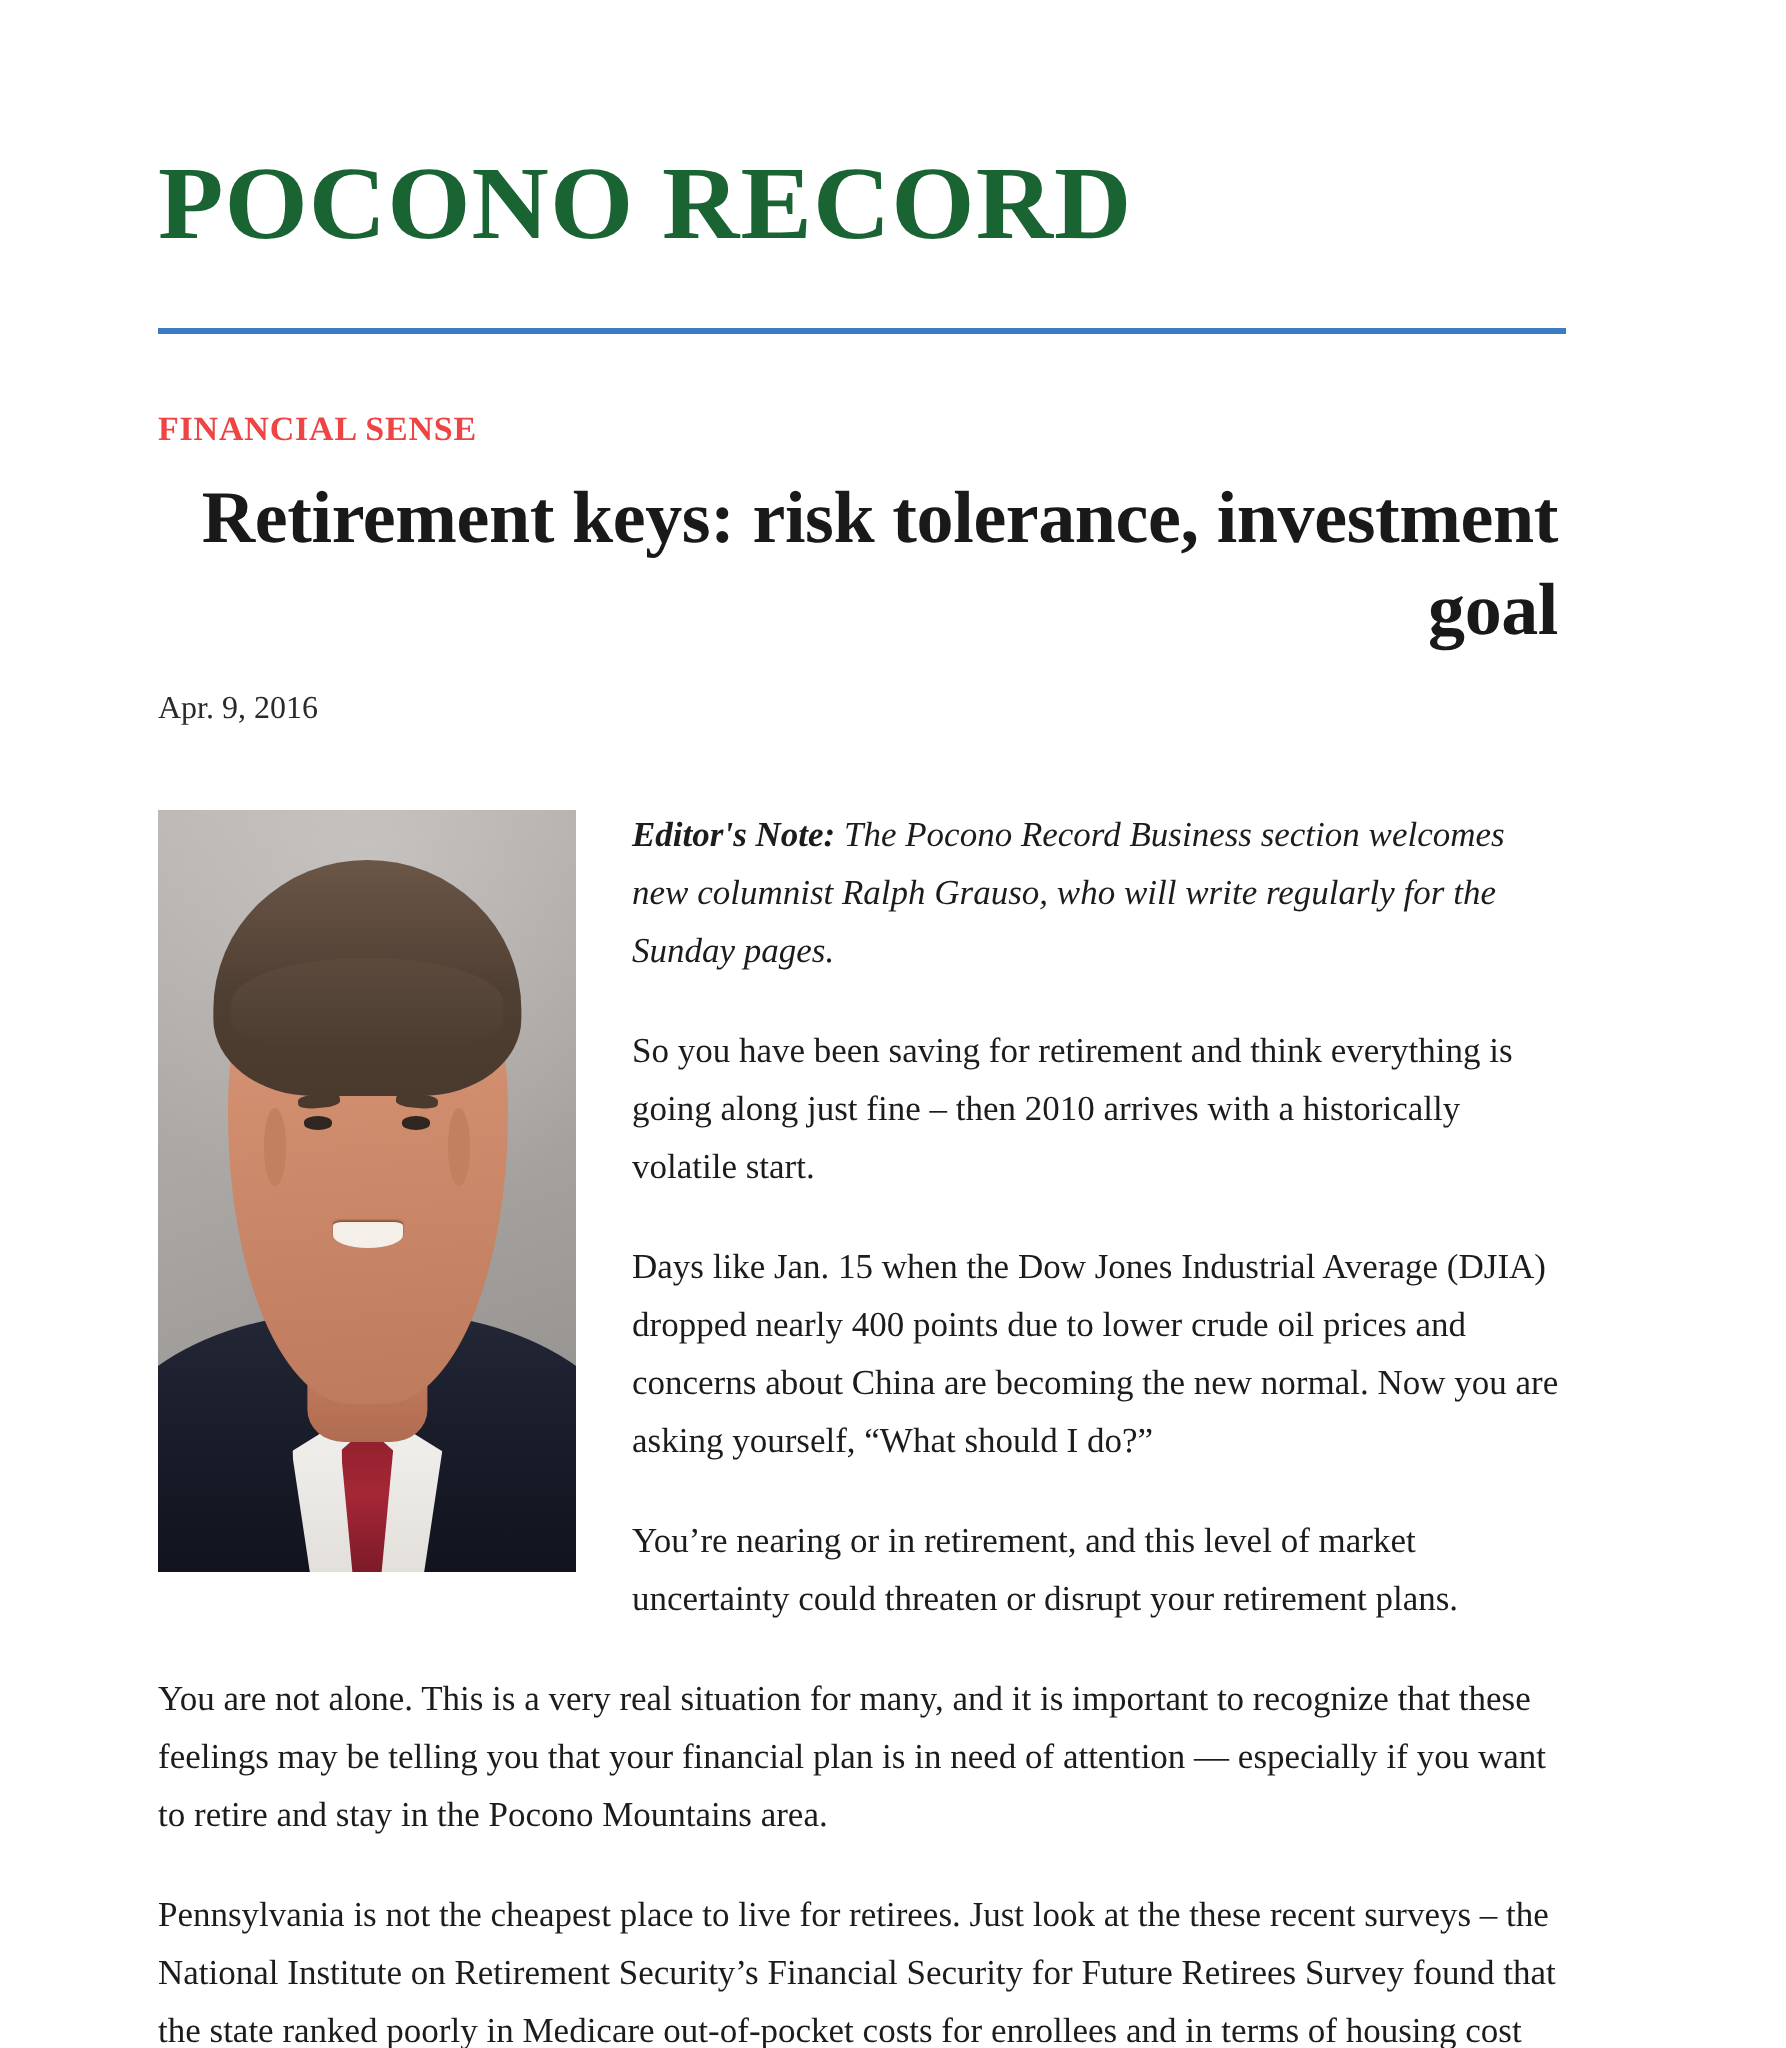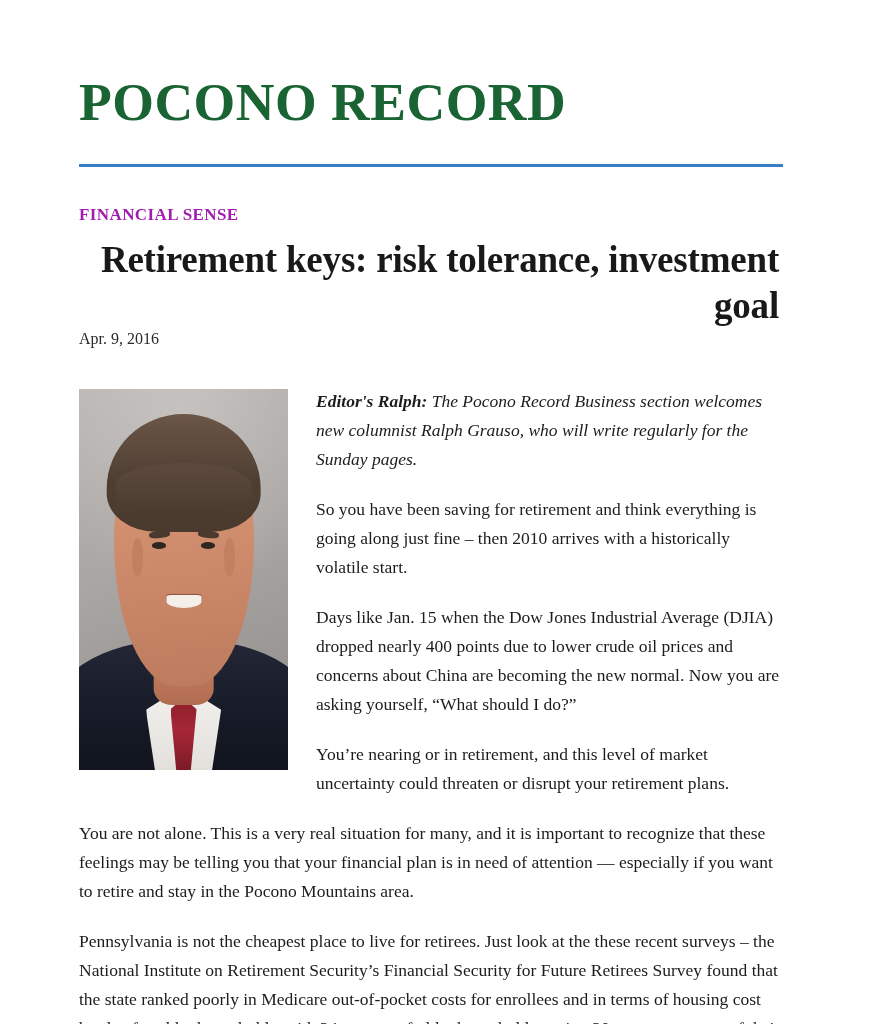--- a/index.html
+++ b/index.html
@@ -57,38 +57,39 @@
     height: 3px;
     background: #3b7cc4;
   }
 
   
   .kicker {
     margin-top: 38px;
     font-size: 17px;
     font-weight: 700;
     letter-spacing: 0.4px;
-    color: #a21caf;
+    color: #ef4444;
     line-height: 20px;
   }
 
   
   .headline {
     margin: 12px 0 0 0;
     font-size: 37px;
     line-height: 46px;
     font-weight: 700;
     color: #191919;
     letter-spacing: -0.2px;
     max-width: 700px;
     text-align: right;
   }
 
   
   .dateline {
+    margin-top: 16px;
     font-size: 16px;
     line-height: 20px;
     color: #2a2a2a;
   }
 
   
   .article-body {
     margin-top: 38px;
     font-size: 17.5px;
     line-height: 29px;
@@ -283,21 +284,21 @@
             <div class="brow-r"></div>
             <div class="eye-l"></div>
             <div class="eye-r"></div>
             <div class="beard"></div>
             <div class="mouth"></div>
           </div>
           <div class="hair"></div>
         </div>
       </div>
 
-      <p class="editors-note"><span class="note-label">Editor's Ralph:</span><span> The Pocono Record Business section welcomes new columnist Ralph Grauso, who will write regularly for the Sunday pages.</span></p>
+      <p class="editors-note"><span class="note-label">Editor's Note:</span><span> The Pocono Record Business section welcomes new columnist Ralph Grauso, who will write regularly for the Sunday pages.</span></p>
 
       <p>So you have been saving for retirement and think everything is going along just fine – then 2010 arrives with a historically volatile start.</p>
       <p>Days like Jan. 15 when the Dow Jones Industrial Average (DJIA) dropped nearly 400 points due to lower crude oil prices and concerns about China are becoming the new normal. Now you are asking yourself, “What should I do?”</p>
       <p>You’re nearing or in retirement, and this level of market uncertainty could threaten or disrupt your retirement plans.</p>
       <p>You are not alone. This is a very real situation for many, and it is important to recognize that these feelings may be telling you that your financial plan is in need of attention — especially if you want to retire and stay in the Pocono Mountains area.</p>
       <p>Pennsylvania is not the cheapest place to live for retirees. Just look at the these recent surveys – the National Institute on Retirement Security’s Financial Security for Future Retirees Survey found that the state ranked poorly in Medicare out-of-pocket costs for enrollees and in terms of housing cost burden for older households, with 34 percent of older households paying 30 percent or more of their income towards housing costs.</p>
     </div>
 
   </div>
 </div>

